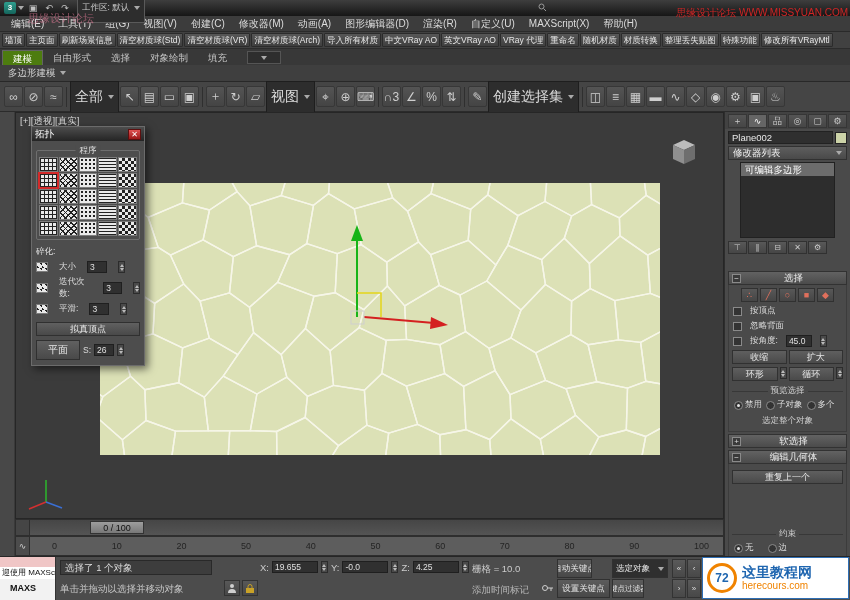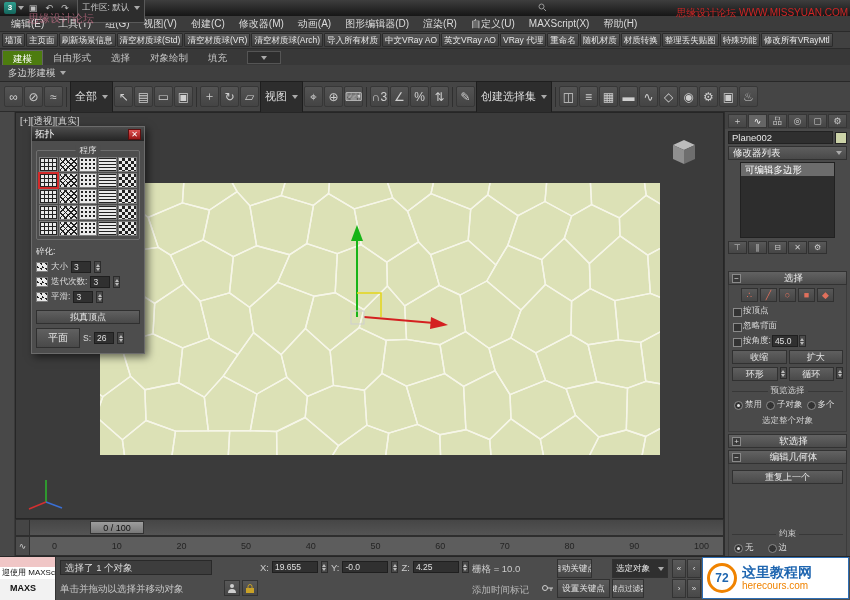--- a/index.html
+++ b/index.html
@@ -29,21 +29,21 @@
 .ribbontabs{position:absolute;left:0;top:49px;right:0;height:16px;background:#383838;display:flex;align-items:flex-end;padding:0 2px}
 .ribtab{padding:0 10px;height:15px;line-height:15px;color:#c6c6c6;font-size:9.5px;white-space:nowrap}
 .ribtab.active{background:#4d7c0f;border:1px solid #636363;border-bottom:none;color:#fff}
 .ribcfg{margin-left:10px;height:13px;width:34px;background:#2e2e2e;border:1px solid #555;display:flex;align-items:center;justify-content:center;gap:3px;margin-bottom:1px}
 .ribbonmin{position:absolute;left:0;top:65px;right:0;height:17px;background:#3f3f3f;border-bottom:1px solid #282828;display:flex;align-items:center;gap:4px;padding:0 8px;color:#d2d2d2;font-size:9.5px}
 
 
 .maintoolbar{position:absolute;left:0;top:82px;right:0;height:30px;background:#454545;border-bottom:1px solid #2b2b2b;display:flex;align-items:center;gap:1px;padding:0 4px}
 .tbicon{width:19px;height:21px;display:flex;align-items:center;justify-content:center;font-size:12px;color:#cfcfcf;background:linear-gradient(#545454,#444);border:1px solid #373737;border-radius:2px;flex:none;overflow:hidden}
 .tbsep{width:1px;height:20px;background:#2f2f2f;margin:0 2px;flex:none}
-.tbdrop{height:32px;background:#2d2d2d;border:1px solid #1e1e1e;display:flex;align-items:center;padding:0 4px;font-size:11px;color:#ddd;gap:5px;flex:none;white-space:nowrap}
+.tbdrop{height:32px;background:#2d2d2d;border:1px solid #1e1e1e;display:flex;align-items:center;padding:0 4px;font-size:14px;color:#ddd;gap:5px;flex:none;white-space:nowrap}
 
 
 .centerrow{position:absolute;left:0;top:112px;width:850px;height:444px}
 .leftdock{position:absolute;left:0;top:0;bottom:0;width:15px;background:#484848;border-right:1px solid #3a3a3a}
 .vpcol{position:absolute;left:15px;top:0;bottom:0;right:126px}
 .viewport{position:absolute;left:0;right:0;top:0;bottom:37px;background:#3b3b3b;border:1px solid #262626;overflow:hidden}
 .vplabel{position:absolute;left:4px;top:2px;font-size:9.5px;color:#d8d8d8;z-index:2}
 .plane{position:absolute;left:84px;top:70px;width:560px;height:272px;background:#dce1b6;overflow:hidden}
 .gizmo{position:absolute;left:280px;top:100px;z-index:3}
 .viewcube{position:absolute;right:22px;top:24px;z-index:2}
@@ -58,21 +58,21 @@
 .proclabel{position:absolute;top:-6px;left:50%;transform:translateX(-50%);background:#4d4d4d;padding:0 4px;font-size:8.5px;color:#e0e0e0;white-space:nowrap}
 .patgrid{display:grid;grid-template-columns:repeat(5,1fr);gap:1px}
 .pat{height:15px;border:1px solid #7c7c7c;background-color:#e9e9e9}
 .pat.sel{outline:2px solid #d42a2a;outline-offset:-1px}
 .pat.p0{background-image:repeating-linear-gradient(0deg,#222 0 1px,transparent 1px 4px),repeating-linear-gradient(90deg,#222 0 1px,transparent 1px 4px)}
 .pat.p1{background-image:repeating-linear-gradient(45deg,#222 0 1px,transparent 1px 4px),repeating-linear-gradient(135deg,#222 0 1px,transparent 1px 4px)}
 .pat.p2{background-image:radial-gradient(circle,#222 1px,transparent 1.4px);background-size:4px 4px}
 .pat.p3{background-image:repeating-linear-gradient(0deg,#222 0 1px,transparent 1px 3px)}
 .pat.p4{background-image:linear-gradient(45deg,#222 25%,transparent 25%,transparent 75%,#222 75%),linear-gradient(45deg,#222 25%,transparent 25%,transparent 75%,#222 75%);background-size:6px 6px;background-position:0 0,3px 3px}
 .topo-section{font-size:8.5px;color:#e0e0e0;margin:6px 0 1px}
-.paramrow{display:flex;align-items:center;gap:3px;margin:3px 0;font-size:8.5px;color:#ddd}
+.paramrow{display:flex;align-items:center;gap:11px;margin:3px 0;font-size:8.5px;color:#ddd}
 .paramicon{width:12px;height:10px;border:1px solid #7c7c7c;background-color:#e9e9e9;background-image:linear-gradient(45deg,#222 25%,transparent 25%,transparent 75%,#222 75%);background-size:5px 5px;flex:none}
 .numfield{background:#303030;border:1px solid #1f1f1f;color:#e0e0e0;font-size:8.5px;line-height:11px;height:12px;padding:0 2px}
 .w20{width:20px}.w26{width:26px}.w46{width:46px}
 .spin{width:7px;height:12px;display:flex;flex-direction:column;align-items:center;justify-content:center;gap:1px;background:#4a4a4a;border:1px solid #2c2c2c;flex:none}
 .spin i{width:0;height:0;border-left:2.5px solid transparent;border-right:2.5px solid transparent}
 .spin i.u{border-bottom:3px solid #bbb}.spin i.d{border-top:3px solid #bbb}
 .topobtn{width:100%;height:14px;margin-top:4px;background:linear-gradient(#606060,#494949);border:1px solid #303030;color:#e8e8e8;font-size:9px;font-family:inherit}
 .planarrow{display:flex;gap:3px;align-items:center;margin-top:4px;font-size:8.5px;color:#ddd}
 .planarbtn{width:44px;height:20px;background:linear-gradient(#606060,#494949);border:1px solid #303030;color:#e8e8e8;font-size:10px;font-family:Liberation Mono, monospace}
 
@@ -90,21 +90,21 @@
 .stacktools{display:flex;gap:1px;padding:1px 3px}
 .stool{width:19px;height:13px;background:linear-gradient(#585858,#464646);border:1px solid #313131;color:#ccc;font-size:8px;display:flex;align-items:center;justify-content:center}
 .rollout{margin:2px 3px 0}
 .rollout.first{margin-top:16px}
 .rhead{height:14px;background:linear-gradient(#626262,#4b4b4b);border:1px solid #323232;display:flex;align-items:center;font-size:9.5px;color:#ececec;padding:0 3px;gap:3px}
 .rsign{width:9px;height:9px;border:1px solid #8a8a8a;background:#3a3a3a;font-size:8px;line-height:7px;text-align:center;color:#ddd;flex:none}
 .rtitle{flex:1;text-align:center}
 .rbody{border:1px solid #3c3c3c;border-top:none;padding:3px 3px 4px;background:#4a4a4a}
 .sub0row{display:flex;gap:2px;justify-content:center;margin-bottom:3px}
 .soicon{width:17px;height:14px;background:linear-gradient(#585858,#464646);border:1px solid #313131;color:#e0705c;font-size:9px;display:flex;align-items:center;justify-content:center}
-.cbrow{display:flex;align-items:flex-end;gap:1px;margin:3px 1px;font-size:8.5px;color:#ddd}
+.cbrow{display:flex;align-items:center;gap:8px;margin:3px 1px;font-size:8.5px;color:#ddd}
 .cb{width:9px;height:9px;background:#333;border:1px solid #8a8a8a;flex:none}
 .btnrow{display:flex;gap:2px;margin:3px 0}
 .pbtn{flex:1;height:14px;background:linear-gradient(#5f5f5f,#4a4a4a);border:1px solid #313131;color:#e6e6e6;font-size:9px;display:flex;align-items:center;justify-content:center;font-family:inherit}
 .seplab{display:flex;align-items:center;gap:3px;color:#cfcfcf;font-size:8.5px;margin:4px 0 1px}
 .seplab::before,.seplab::after{content:"";flex:1;border-top:1px solid #383838}
 .radiorow{display:flex;gap:4px;align-items:center;font-size:8.5px;color:#ddd;margin:2px 0 0 2px;flex-wrap:nowrap}
 .rd{width:9px;height:9px;border-radius:50%;background:#333;border:1px solid #8a8a8a;position:relative;flex:none}
 .radio-item{display:flex;align-items:center;gap:2px;white-space:nowrap}
 .radio-item.sel .rd::after{content:"";position:absolute;left:2px;top:2px;width:3px;height:3px;border-radius:50%;background:#e6e6e6}
 .statusline{text-align:center;font-size:8.5px;color:#cfcfcf;margin-top:4px}

